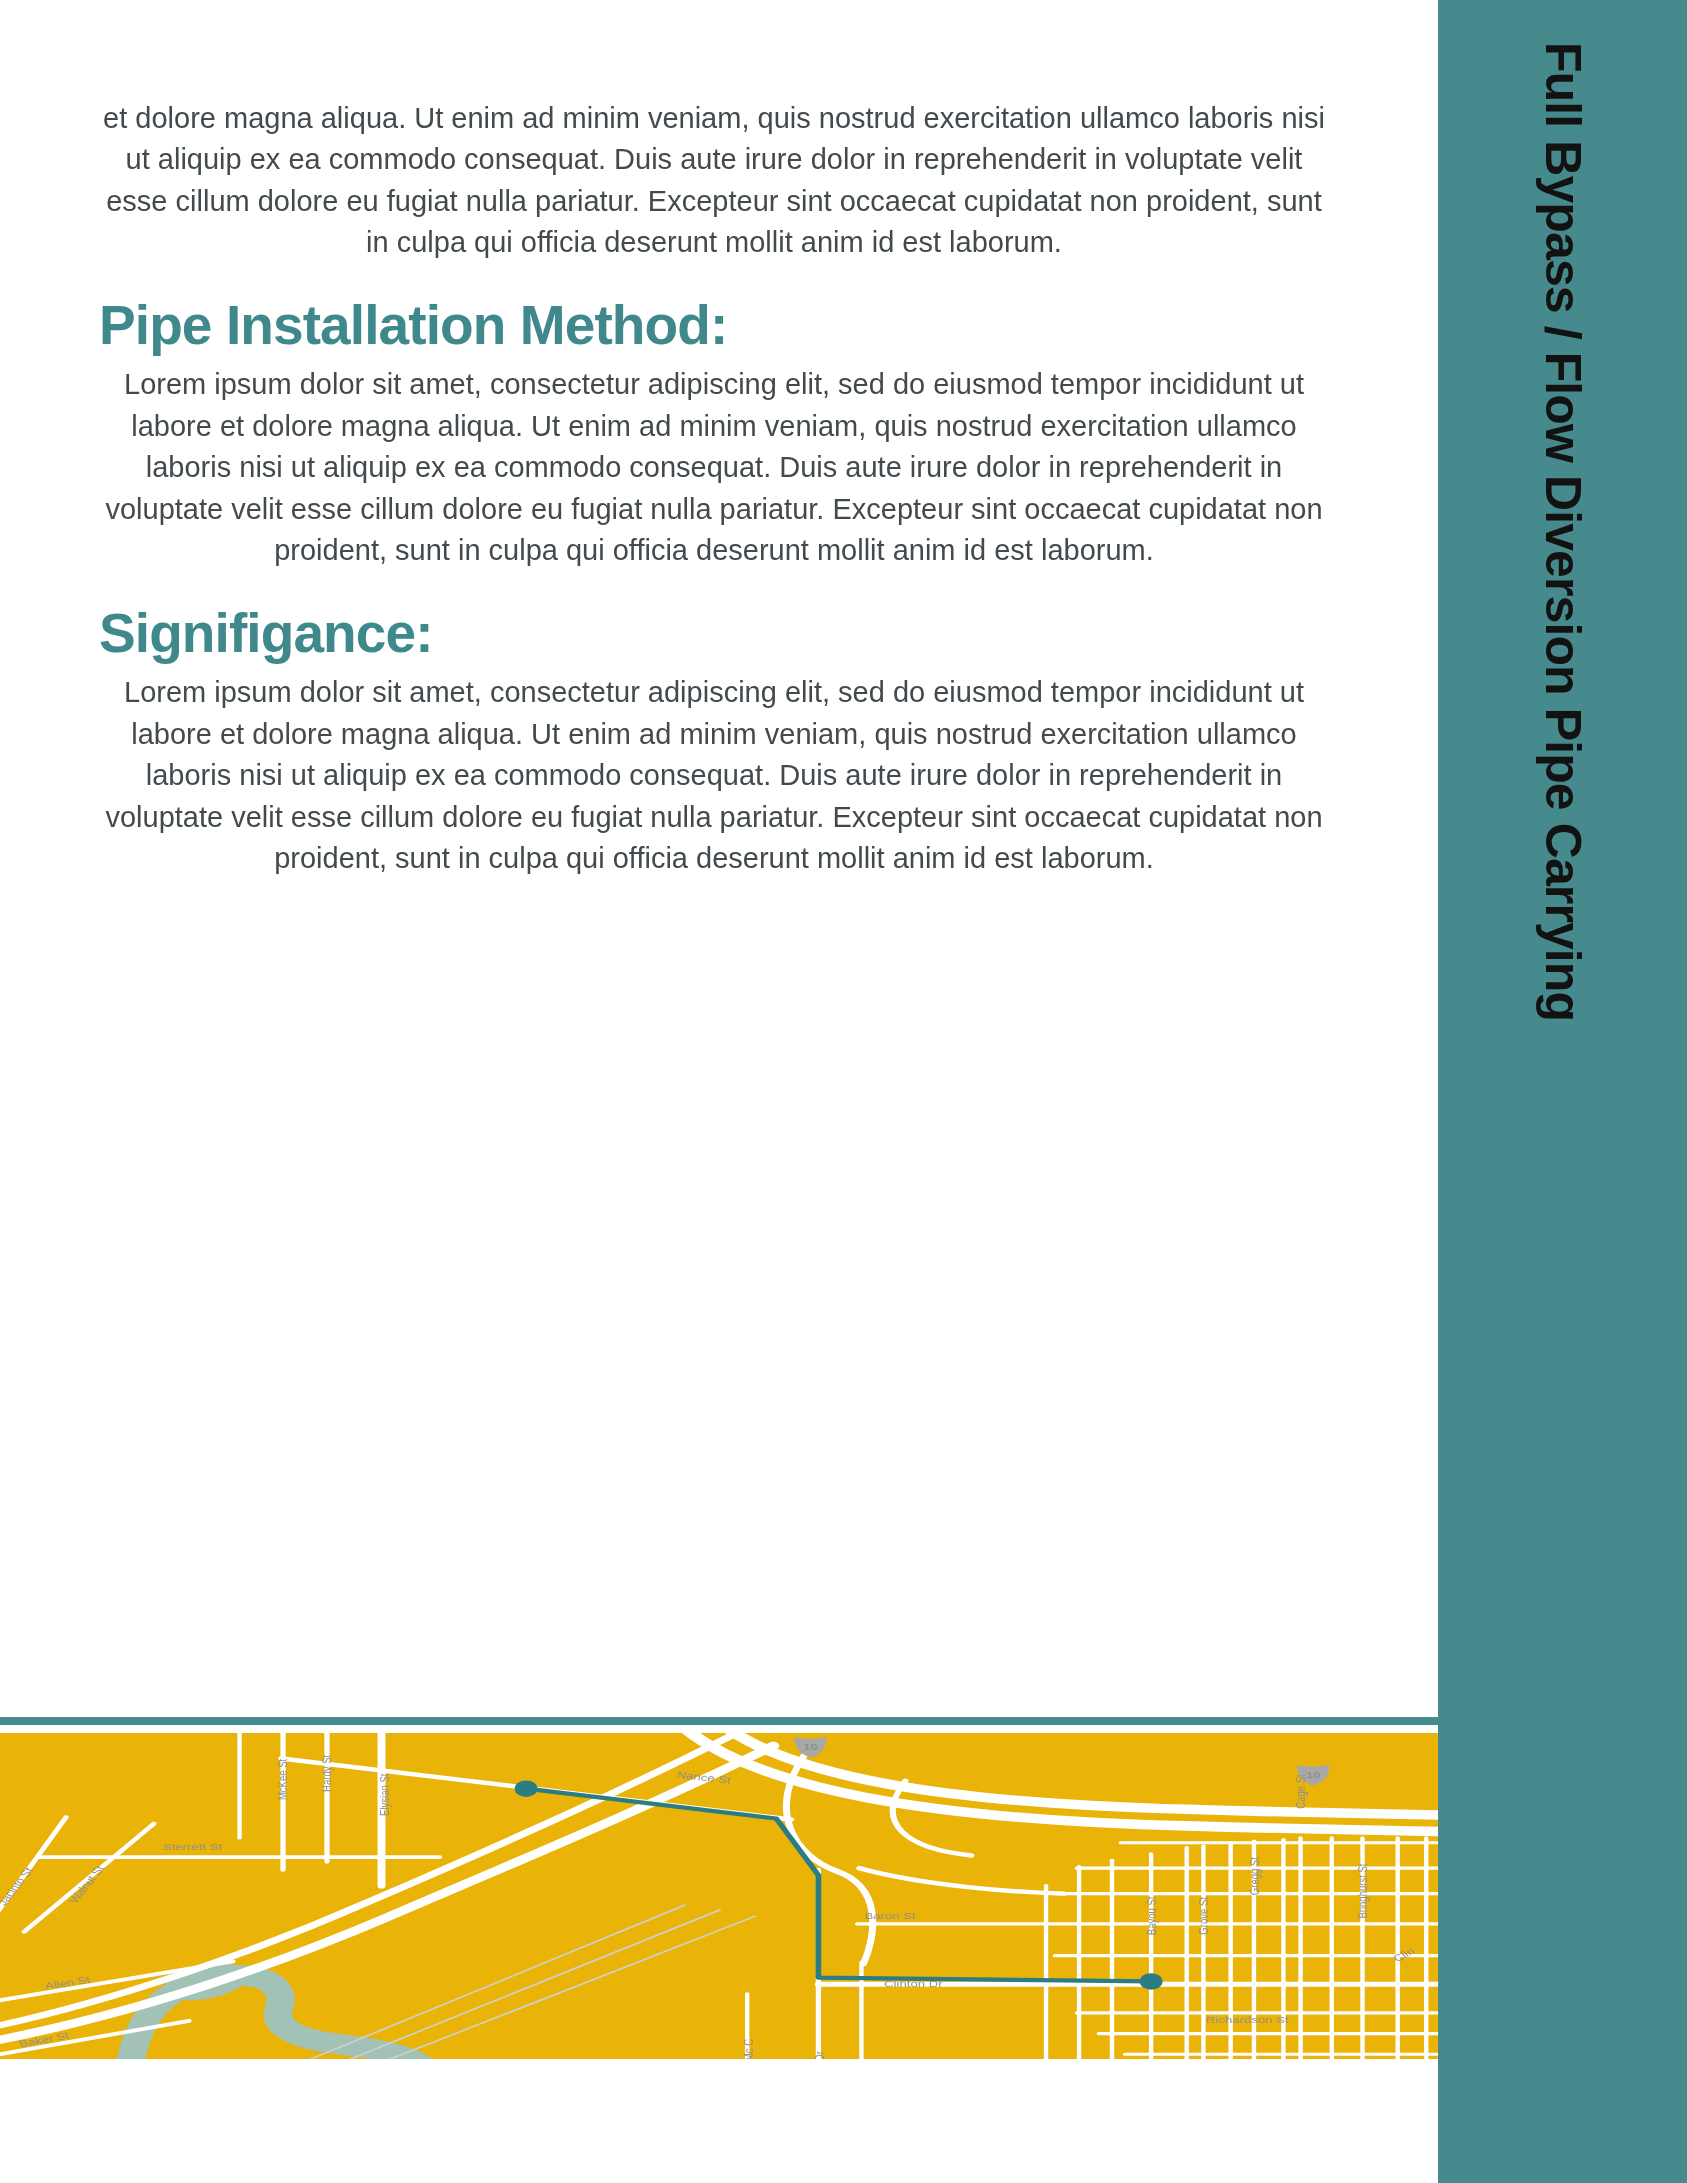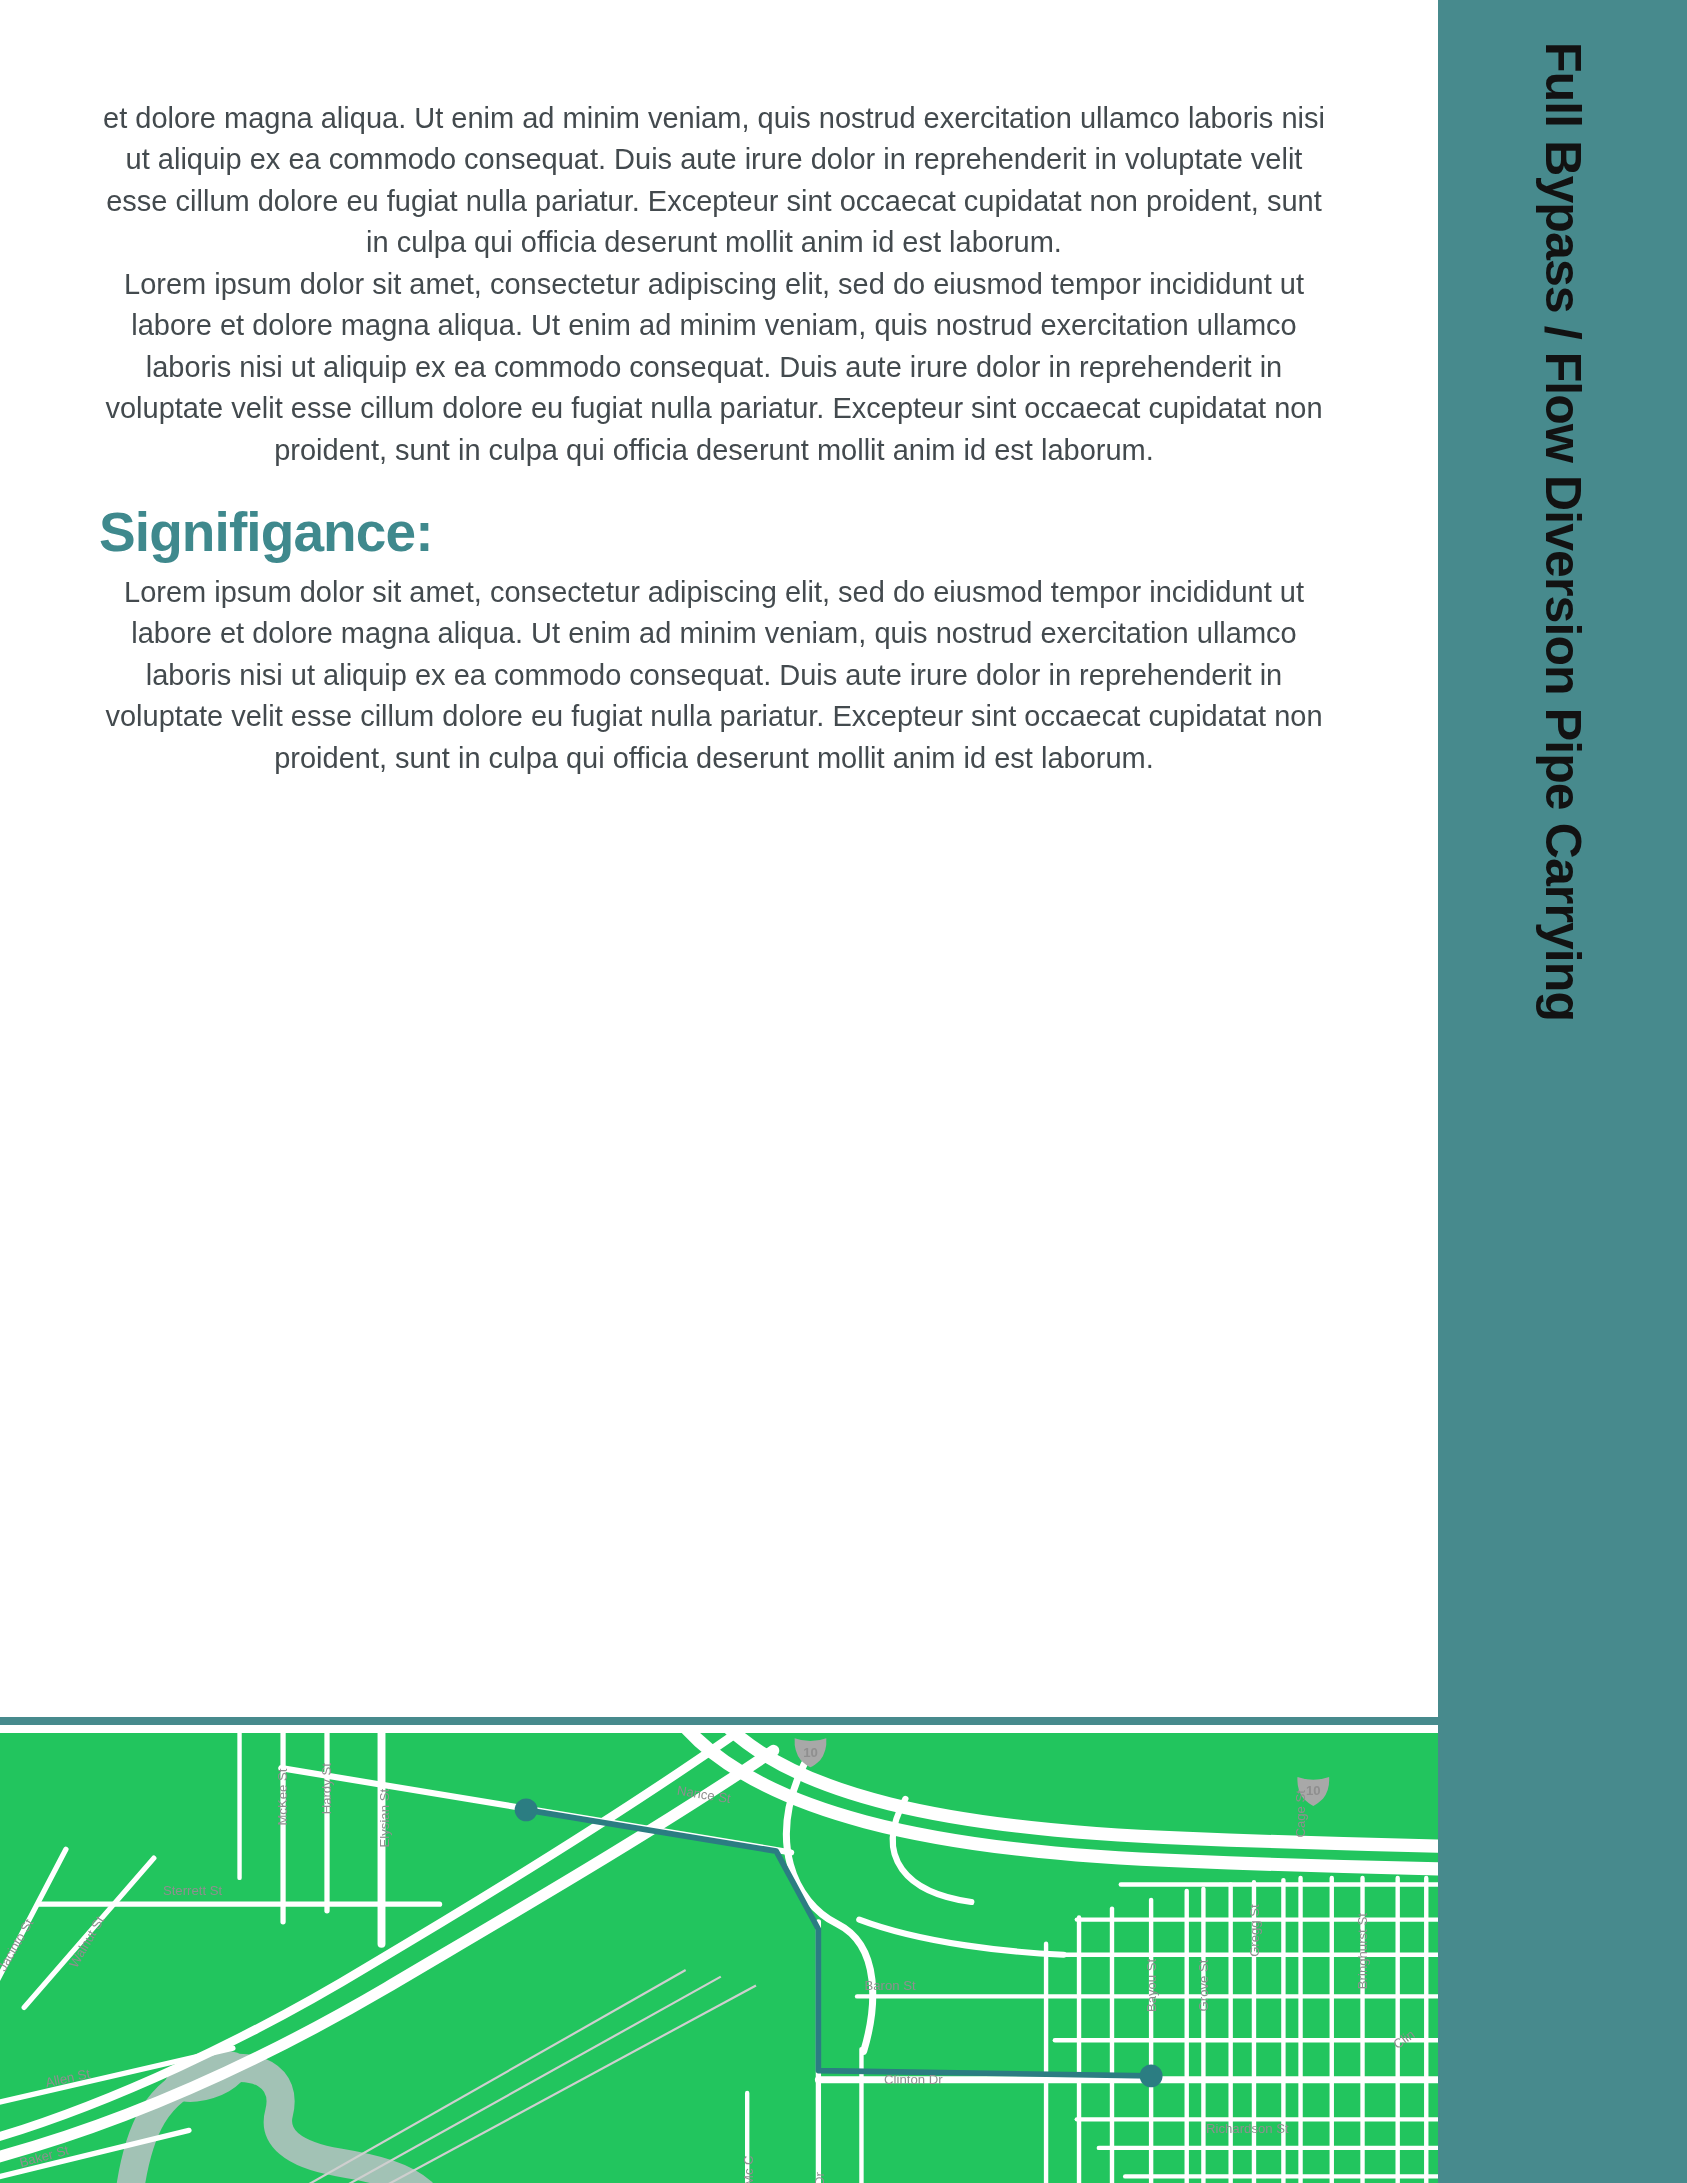--- a/index.html
+++ b/index.html
@@ -4,37 +4,38 @@
 <style>
   html,body{margin:0;padding:0;background:#ffffff;}
   .page{position:relative;width:1687px;height:2183px;background:#ffffff;overflow:hidden;
         font-family:"Liberation Sans",sans-serif;}
   .content{position:absolute;left:99px;top:0;width:1230px;color:#434a4e;}
   .body-text{font-size:29px;line-height:1.43;margin:0;text-align:center;}
   .intro{margin-top:98px;}
   .section-heading{color:#3f898d;font-size:55px;line-height:1.02;font-weight:800;
         letter-spacing:-0.9px;margin:33px 0 11.4px;font-family:"Liberation Sans",sans-serif;}
   .divider{position:absolute;left:0;top:1717px;width:1439px;height:8px;background:#478a8d;}
-  .map{position:absolute;left:0;top:1733px;width:1439px;height:450px;background:#22c55e;overflow:hidden;}
+  .map{position:absolute;left:0;top:1733px;width:1439px;height:326px;background:#eab308;overflow:hidden;}
   .map svg{display:block;width:100%;height:100%;}
   .map text{font-family:"Liberation Sans",sans-serif;fill:#8f8f8f;font-size:30px;}
   .sidebar{position:absolute;right:0;top:0;width:249px;height:2183px;background:#478a8d;
         display:flex;justify-content:center;align-items:flex-start;}
   .sidebar-title{writing-mode:vertical-rl;font-size:50px;font-weight:700;color:#121212;
         letter-spacing:-0.9px;padding-top:42px;white-space:nowrap;
         font-family:"Liberation Sans",sans-serif;}
 </style>
 </head>
 <body>
 
 <div class="page">
 
   <div class="content">
     <p class="body-text intro">et dolore magna aliqua. Ut enim ad minim veniam, quis nostrud exercitation ullamco laboris nisi ut aliquip ex ea commodo consequat. Duis aute irure dolor in reprehenderit in voluptate velit esse cillum dolore eu fugiat nulla pariatur. Excepteur sint occaecat cupidatat non proident, sunt in culpa qui officia deserunt mollit anim id est laborum.</p>
 
+    <h2 class="section-heading">Pipe Installation Method:</h2>
     <p class="body-text">Lorem ipsum dolor sit amet, consectetur adipiscing elit, sed do eiusmod tempor incididunt ut labore et dolore magna aliqua. Ut enim ad minim veniam, quis nostrud exercitation ullamco laboris nisi ut aliquip ex ea commodo consequat. Duis aute irure dolor in reprehenderit in voluptate velit esse cillum dolore eu fugiat nulla pariatur. Excepteur sint occaecat cupidatat non proident, sunt in culpa qui officia deserunt mollit anim id est laborum.</p>
 
     <h2 class="section-heading">Signifigance:</h2>
     <p class="body-text">Lorem ipsum dolor sit amet, consectetur adipiscing elit, sed do eiusmod tempor incididunt ut labore et dolore magna aliqua. Ut enim ad minim veniam, quis nostrud exercitation ullamco laboris nisi ut aliquip ex ea commodo consequat. Duis aute irure dolor in reprehenderit in voluptate velit esse cillum dolore eu fugiat nulla pariatur. Excepteur sint occaecat cupidatat non proident, sunt in culpa qui officia deserunt mollit anim id est laborum.</p>
   </div>
 
   <div class="divider"></div>
 
   <div class="map">
     <svg viewBox="0 0 3274 1025" preserveAspectRatio="none">

